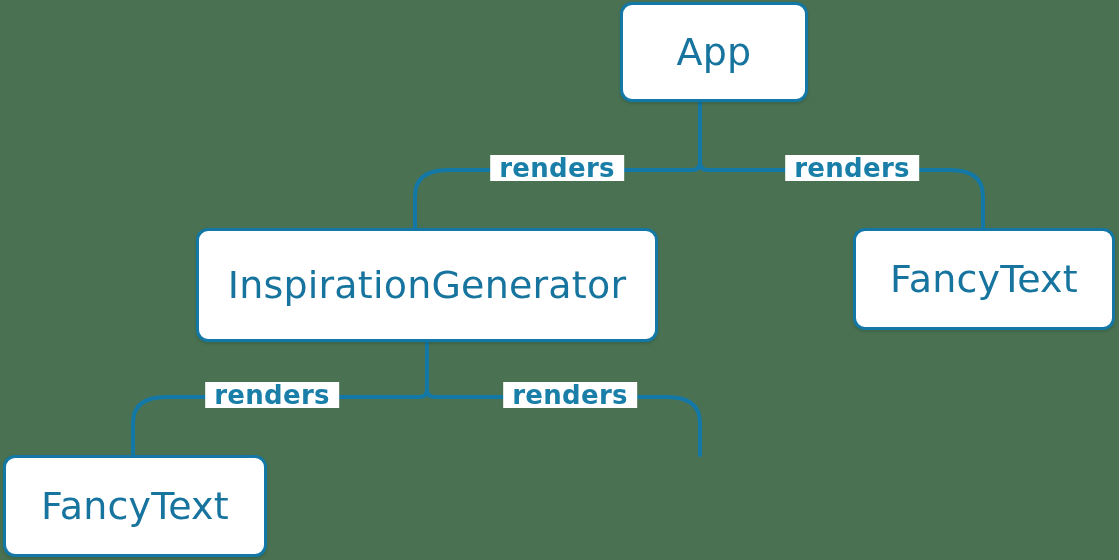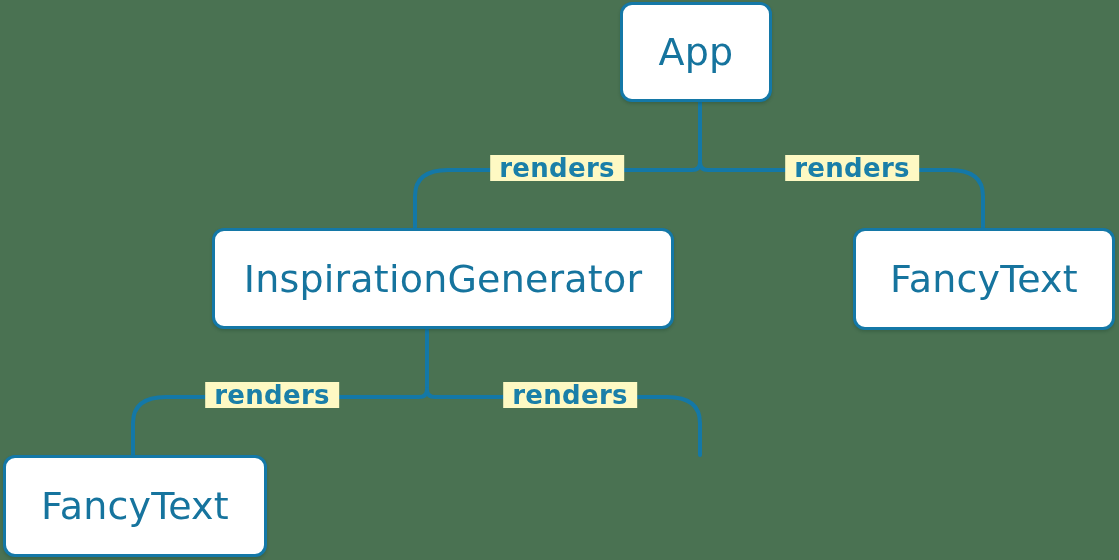--- a/index.html
+++ b/index.html
@@ -40,46 +40,46 @@
     box-shadow: 0 2px 3px rgba(20,60,40,0.25);
   }
   .edge-label {
     position: absolute;
     color: #1a7fa8;
     font-size: 26px;
     font-weight: 700;
     letter-spacing: 0.3px;
     white-space: nowrap;
     transform: translate(-50%, -50%);
-    background: #fef9c3;
+    background: #ffffff;
     padding: 0 9px;
     line-height: 1;
   }
 </style>
 </head>
 <body>
 
 <div id="canvas">
 
   <svg id="edge-layer" viewBox="0 0 1119 560" width="1119" height="560" fill="none" stroke="#1478a7" stroke-width="4" stroke-linecap="round" stroke-linejoin="round">
 
     <path d="M 700 100 L 700 162 Q 700 170 692 170 L 448 170 Q 415 170 415 196 L 415 228"></path>
 
     <path d="M 700 162 Q 700 170 708 170 L 950 170 Q 983 170 983 196 L 983 228"></path>
 
     <path d="M 427 330 L 427 389 Q 427 397 419 397 L 166 397 Q 133 397 133 423 L 133 455"></path>
 
     <path d="M 427 389 Q 427 397 435 397 L 667 397 Q 700 397 700 423 L 700 455"></path>
   </svg>
 
-  <div class="node" style="left:620px; top:2px; width:152px; height:100px;align-items:center;">
+  <div class="node" style="left:620px; top:2px; width:188px; height:100px;align-items:center;">
     <span>App</span>
   </div>
 
-  <div class="node" style="left:212px; top:228px; width:462px; height:101px;">
+  <div class="node" style="left:196px; top:228px; width:462px; height:114px;">
     <span>InspirationGenerator</span>
   </div>
 
   <div class="node" style="left:853px; top:228px; width:262px; height:102px;">
     <span>FancyText</span>
   </div>
 
   <div class="node" style="left:3px; top:455px; width:264px; height:102px;">
     <span>FancyText</span>
   </div>

